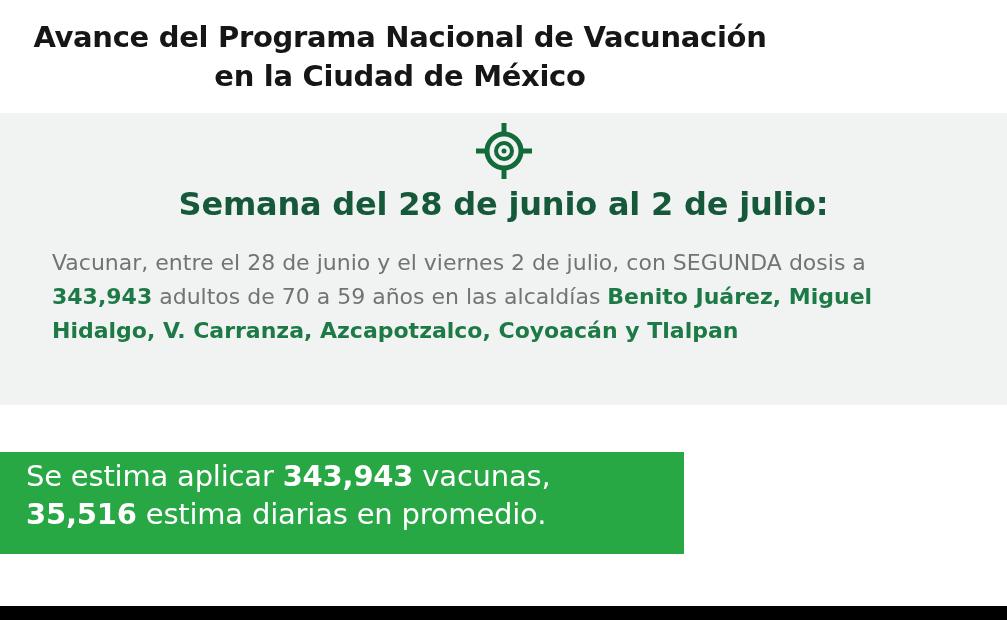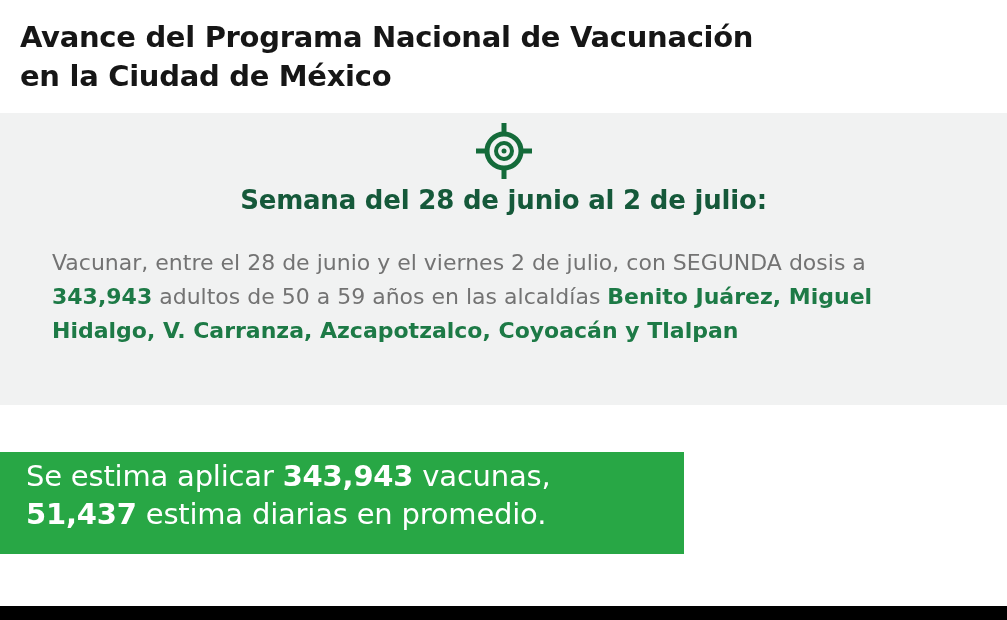--- a/index.html
+++ b/index.html
@@ -23,20 +23,21 @@
 
   
   .title-block {
     position: absolute;
     left: 0;
     top: 0;
     width: 816px;
     padding: 18px 36px 10px 20px;
     box-sizing: border-box;
     background: #ffffff;
+    text-align: center;
   }
   .title {
     font-family: "DejaVu Sans", sans-serif;
     font-weight: bold;
     font-size: 29px;
     line-height: 1.35;
     color: #161616;
     letter-spacing: -0.3px;
     max-width: 900px;
   }
@@ -60,21 +61,21 @@
     height: 56px;
   }
 
   .week-heading {
     position: absolute;
     left: 0;
     top: 72px;
     width: 100%;
     text-align: center;
     font-weight: bold;
-    font-size: 26px;
+    font-size: 32px;
     color: #15593a;
     letter-spacing: -0.2px;
   }
 
   .body-text {
     position: absolute;
     left: 52px;
     top: 133px;
     width: 920px;
     font-size: 22px;
@@ -155,29 +156,29 @@
         <rect x="25.5" y="0" width="5" height="9" fill="#146b3a"></rect>
         <rect x="25.5" y="47" width="5" height="9" fill="#146b3a"></rect>
         <rect x="0" y="25.5" width="9" height="5" fill="#146b3a"></rect>
         <rect x="47" y="25.5" width="9" height="5" fill="#146b3a"></rect>
       </svg>
     </div>
 
     <div class="week-heading">Semana del 28 de junio al 2 de julio:</div>
 
     <div class="body-text">
-      <span class="plain">Vacunar, entre el 28 de junio y el viernes 2 de julio, con SEGUNDA dosis a </span><span class="dark">343,943</span><span class="plain"> adultos de 50 a 59 años en las alcaldías </span><span class="dark">Benito Juárez, Miguel Hidalgo, V. Carranza, Azcapotzalco, Coyoacán y Tlalpan</span>
+      <span class="plain">Vacunar, entre el 28 de junio y el viernes 2 de julio, con SEGUNDA dosis a </span><span class="dark">343,943</span><span class="plain"> adultos de 70 a 59 años en las alcaldías </span><span class="dark">Benito Juárez, Miguel Hidalgo, V. Carranza, Azcapotzalco, Coyoacán y Tlalpan</span>
     </div>
 
   </div>
 
   <div class="green-banner">
     <div class="line">
       <span>Se estima aplicar </span><b>343,943</b><span> vacunas,</span>
     </div>
     <div class="line">
-      <b>51,437</b><span> estima diarias en promedio.</span>
+      <b>35,516</b><span> estima diarias en promedio.</span>
     </div>
   </div>
 
   <div class="bottom-bar"></div>
 
 </div>
 
 </body></html>

